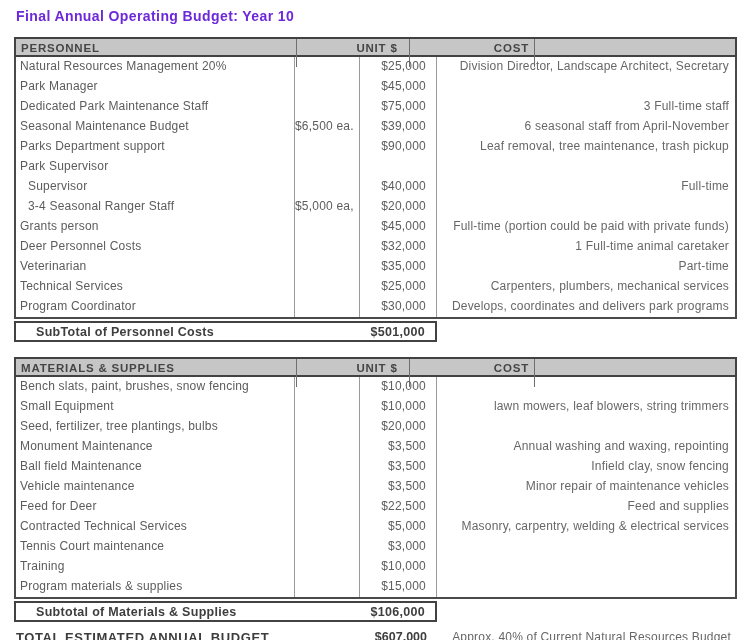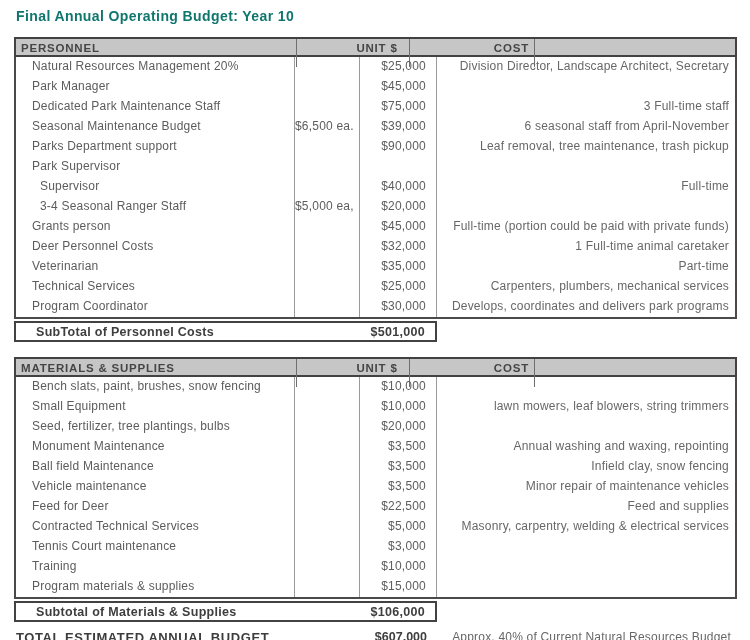--- a/index.html
+++ b/index.html
@@ -6,21 +6,21 @@
   html, body { background: #ffffff; }
   body {
     width: 750px; height: 640px;
     font-family: "Liberation Sans", sans-serif;
     color: #5c5c5c;
     overflow: hidden;
   }
   .page { padding: 6px 13px 0 14px; }
 
   .page-title {
-    font-size: 14px; font-weight: bold; color: #0f766e;
+    font-size: 14px; font-weight: bold; color: #6d28d9;
     letter-spacing: 0.4px; margin: 2px 0 13px 2px;
   }
 
   .budget-table { width: 723px; }
 
   .thead {
     display: grid;
     grid-template-columns: 281px 65px 77px 300px;
     height: 20px; line-height: 18px;
     border: 2px solid #424242;
@@ -43,22 +43,22 @@
   .tbody { border: 2px solid #4a4a4a; border-top: none; }
   .trow {
     display: grid;
     grid-template-columns: 279px 65px 77px 298px;
     height: 20px; line-height: 19px;
     font-size: 12px; letter-spacing: 0.2px;
     white-space: nowrap;
   }
   .cell { border-right: 1px solid #9a9a9a; overflow: hidden; }
   .cell.desc { border-right: none; }
-  .cell.name { padding-left: 16px; text-align: left; }
-  .cell.name.indent { padding-left: 24px; }
+  .cell.name { padding-left: 4px; text-align: left; }
+  .cell.name.indent { padding-left: 12px; }
   .cell.unit { padding-right: 21px; text-align: right; }
   .cell.cost { padding-right: 10px; text-align: right; }
   .cell.desc { padding-right: 6px; text-align: right; color: #676767; }
 
   .subtotal {
     width: 423px; height: 21px; line-height: 18px;
     margin-top: 2px;
     border: 2px solid #424242;
     display: flex; justify-content: space-between;
     font-size: 12.5px; font-weight: bold; color: #3e3e3e;

